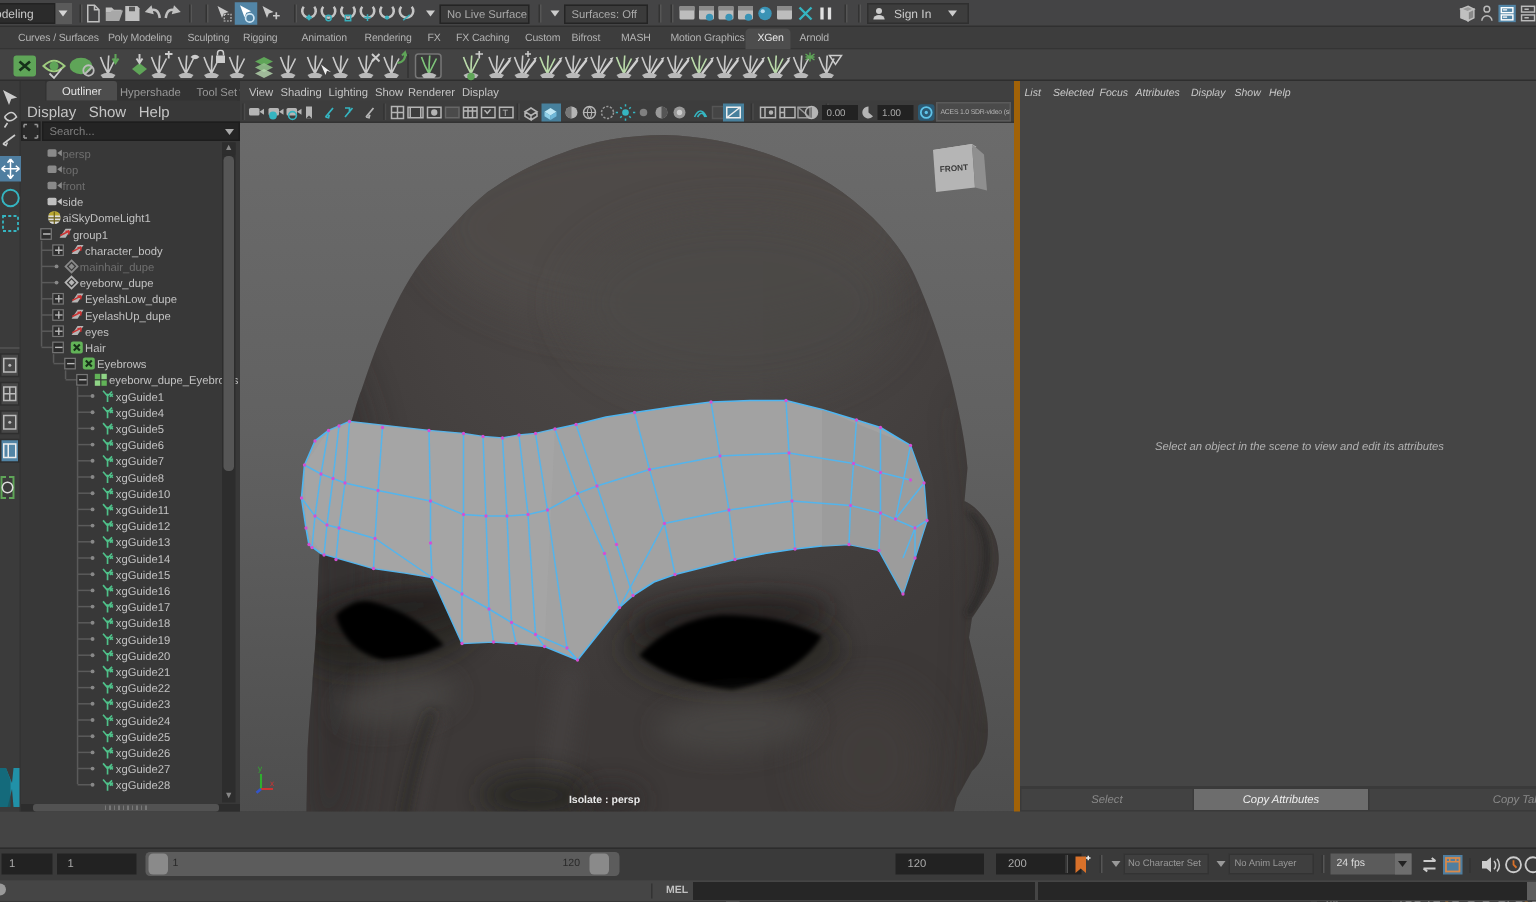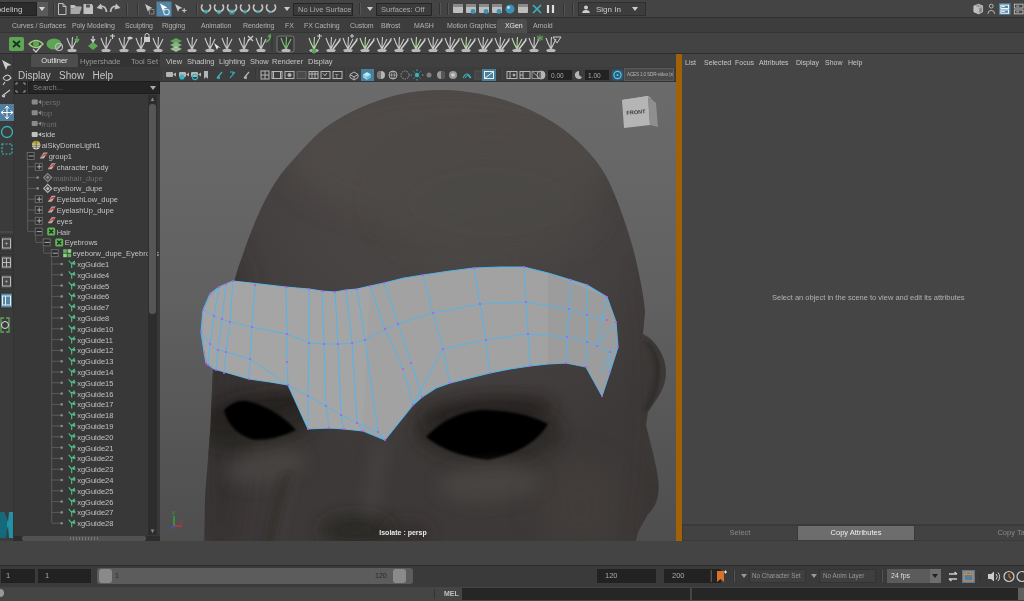--- a/index.html
+++ b/index.html
@@ -887,21 +887,21 @@
           <text x="476" y="32" font-size="5.5" font-weight="bold" fill="#3a3a3a" text-anchor="middle" transform="rotate(-4 476 31)">FRONT</text>
         </g>
         <path d="M14 444 V 434" stroke="#2fae2f" stroke-width="1.4"></path>
         <path d="M14 444 h8" stroke="#cc3333" stroke-width="1.4"></path>
         <path d="M14 444 l-3 2.5" stroke="#3355cc" stroke-width="1.8"></path>
         <text x="12" y="432" font-size="5.5" fill="#2fae2f">y</text>
         <text x="20" y="442" font-size="5.5" fill="#cc3333">x</text>
         <text x="243" y="453" font-size="7" font-weight="bold" fill="#e8e8e8" text-anchor="middle">Isolate : persp</text>
       </svg>
 </div>
-<div class="abs" style="left:676px;top:0;width:348px;height:487px;background:#454545;border-left:6px solid #a16207;">
+<div class="abs" style="left:676px;top:0;width:348px;height:487px;background:#454545;border-left:4px solid #a16207;font-style:italic;">
 <div class="abs" style="left:3px;top:5px;font-size:7px;color:#c8c8c8;">List</div>
 <div class="abs" style="left:22px;top:5px;font-size:7px;color:#c8c8c8;">Selected</div>
 <div class="abs" style="left:53px;top:5px;font-size:7px;color:#c8c8c8;">Focus</div>
 <div class="abs" style="left:77px;top:5px;font-size:7px;color:#c8c8c8;">Attributes</div>
 <div class="abs" style="left:114px;top:5px;font-size:7px;color:#c8c8c8;">Display</div>
 <div class="abs" style="left:143px;top:5px;font-size:7px;color:#c8c8c8;">Show</div>
 <div class="abs" style="left:166px;top:5px;font-size:7px;color:#c8c8c8;">Help</div>
 <div class="abs" style="left:90px;top:239px;font-size:7.5px;color:#b2b2b2;">Select an object in the scene to view and edit its attributes</div>
 <div class="abs" style="left:0;top:470px;width:348px;height:17px;background:#3a3a3a;">
 <div class="abs" style="left:1px;top:2px;width:114px;height:14px;background:#424242;color:#8a8a8a;font-size:7.5px;text-align:center;line-height:14px;">Select</div>

